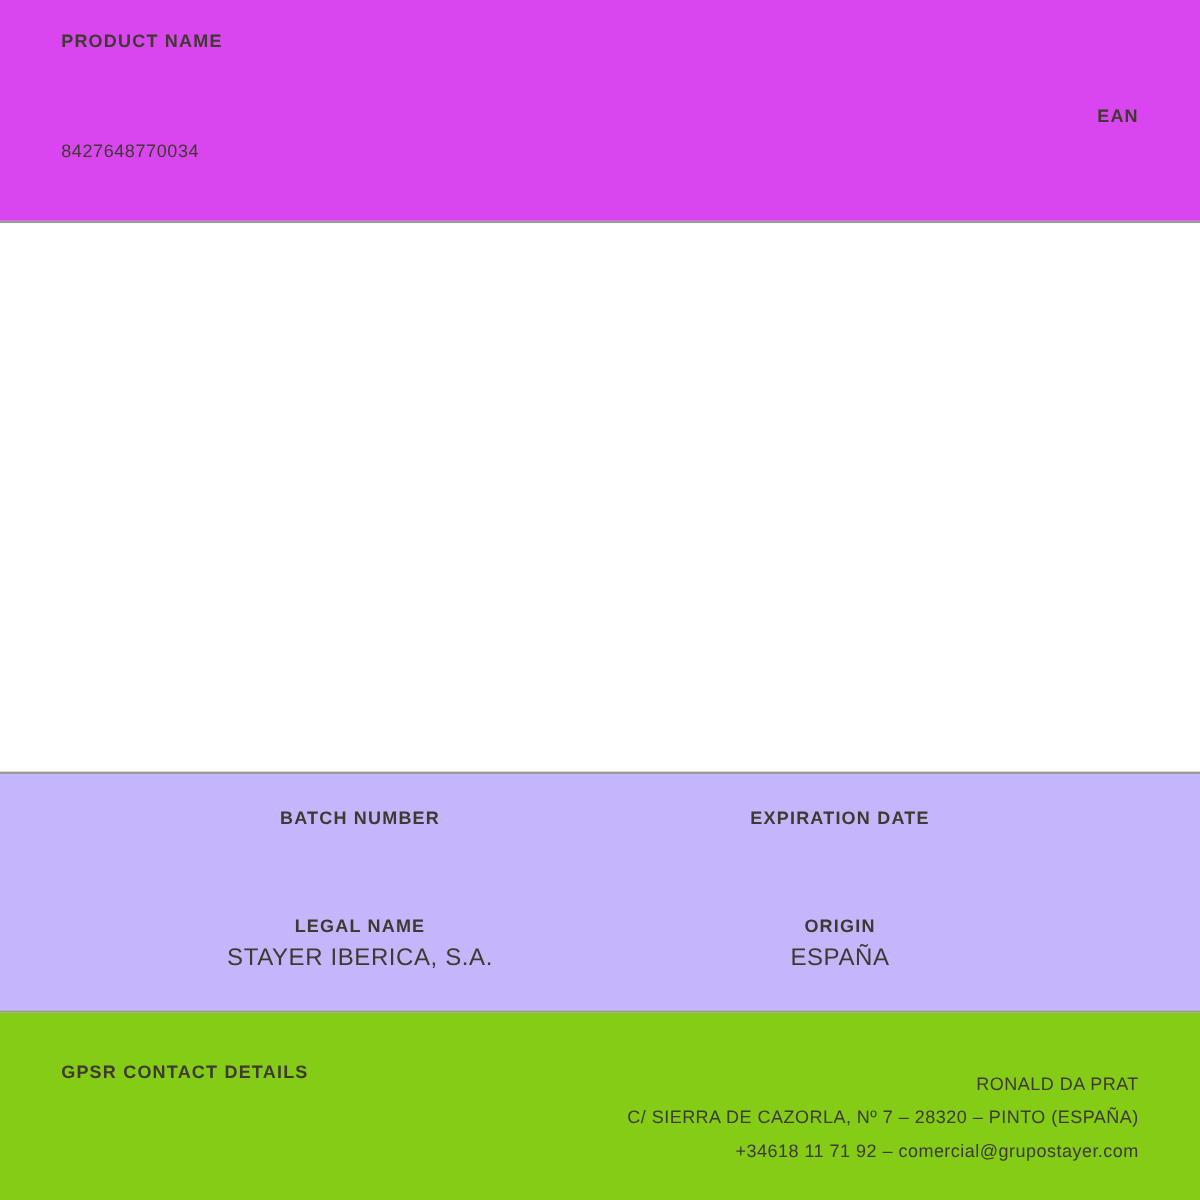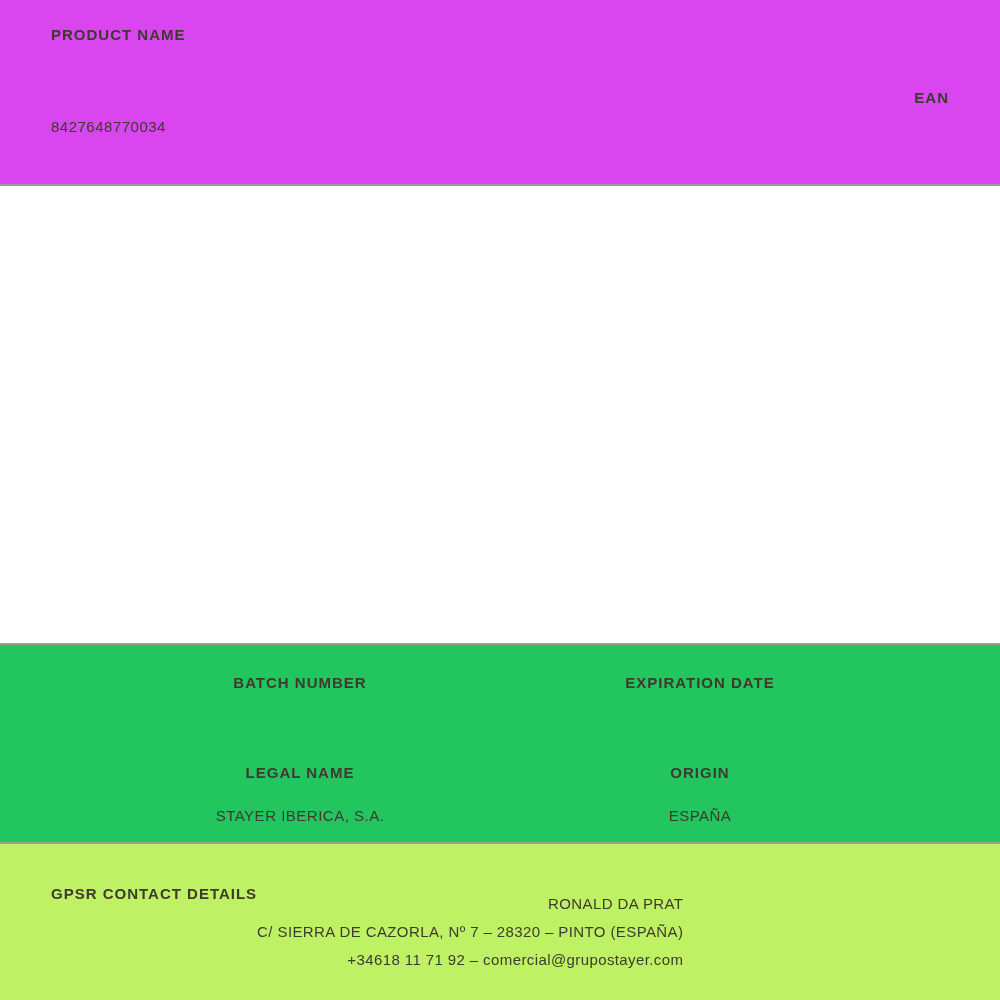--- a/index.html
+++ b/index.html
@@ -45,49 +45,50 @@
 
   
   .section-image {
     background: #ffffff;
     height: 457px;
     flex: 0 0 auto;
   }
 
   
   .section-details {
-    background: #22c55e;
+    background: #c4b5fd;
     height: 197px;
     flex: 0 0 auto;
     padding: 29px 100px 0 100px;
   }
   .details-grid {
     display: grid;
     grid-template-columns: 1fr 1fr;
     grid-template-rows: 90px auto;
   }
   .details-cell { text-align: center; }
   .details-label {
     font-size: 15px;
     font-weight: bold;
     letter-spacing: 1px;
   }
   .details-value {
-    font-size: 15px;
+    font-size: 20px;
     letter-spacing: 0.5px;
-    margin-top: 26px;
+    margin-top: 6px;
     min-height: 17px;
   }
 
   
   .section-gpsr {
-    background: #bef264;
+    background: #84cc16;
     flex: 1 1 auto;
     padding: 41px 51px 0 51px;
     display: flex;
+    justify-content: space-between;
     align-items: flex-start;
   }
   .gpsr-title {
     font-size: 15px;
     font-weight: bold;
     letter-spacing: 1px;
     white-space: nowrap;
   }
   .gpsr-contact {
     text-align: right;

